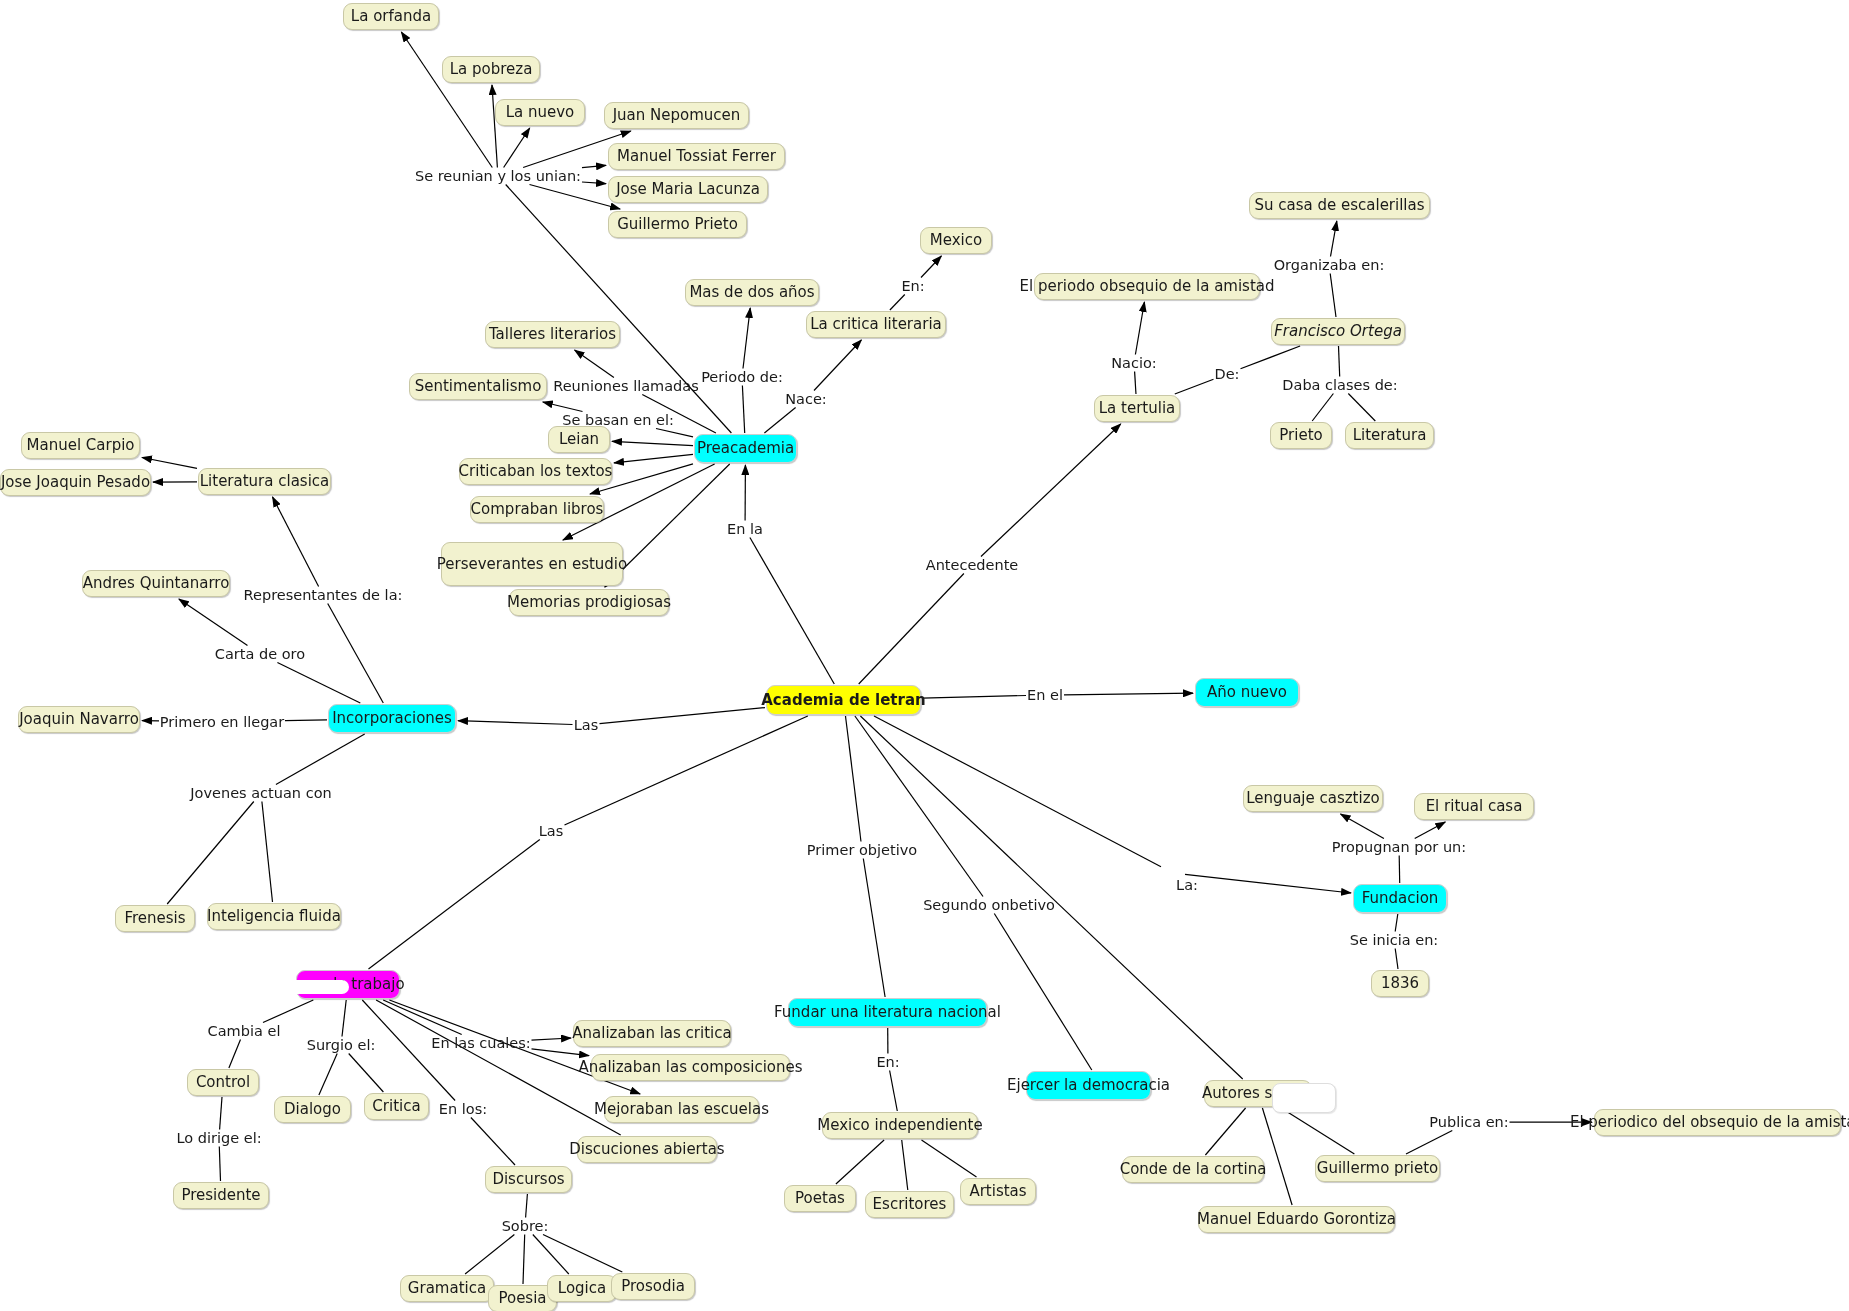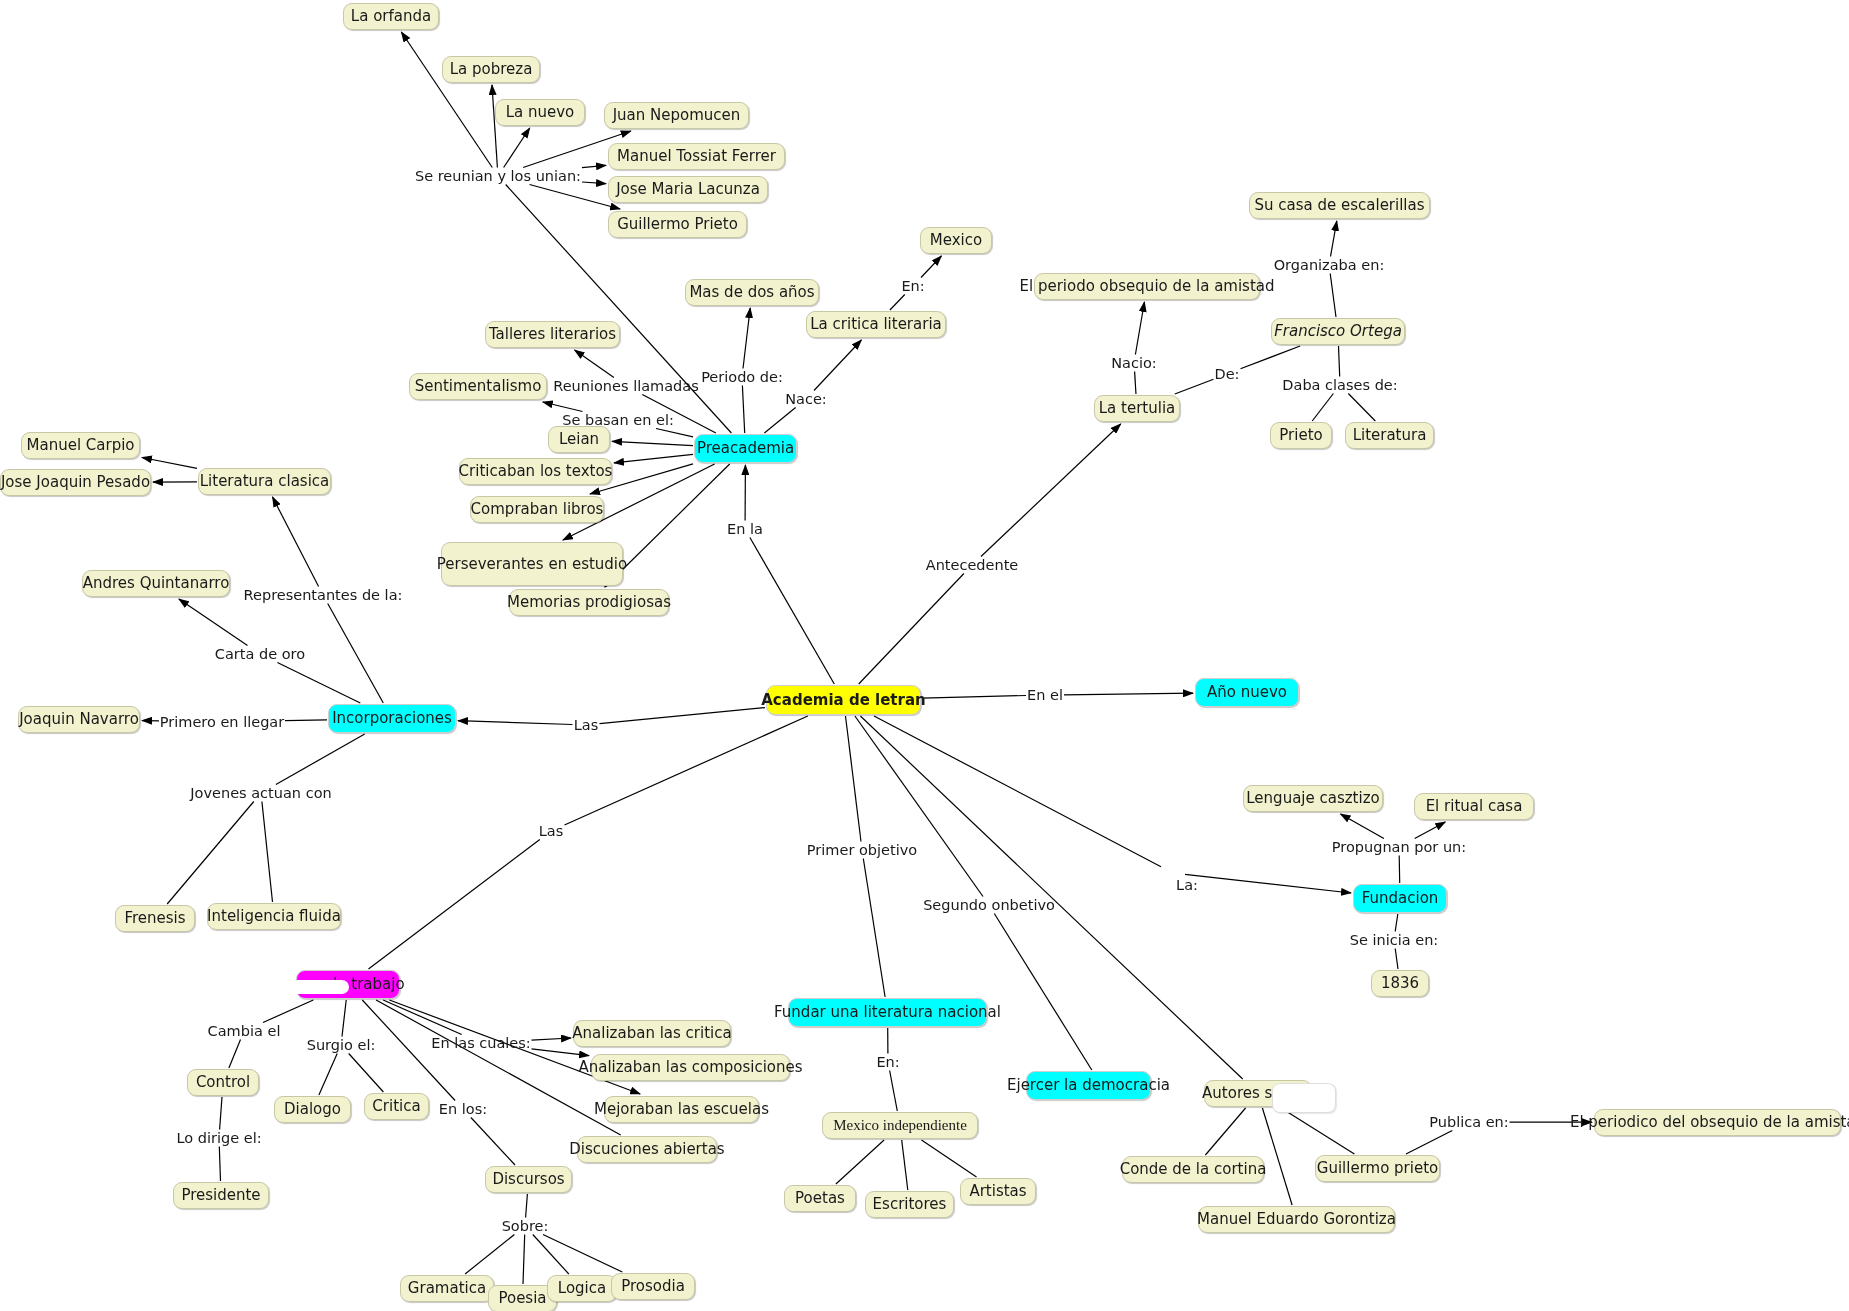--- a/index.html
+++ b/index.html
@@ -196,21 +196,21 @@
       <div class="node" style="left: 485px; top: 1166px; width: 87px; height: 27px;">Discursos</div>
       <div class="node" style="left: 400px; top: 1275px; width: 94px; height: 27px;">Gramatica</div>
       <div class="node" style="left: 488px; top: 1285px; width: 69px; height: 27px;">Poesia</div>
       <div class="node" style="left: 547px; top: 1275px; width: 70px; height: 27px;">Logica</div>
       <div class="node" style="left: 611px; top: 1273px; width: 84px; height: 27px;">Prosodia</div>
       <div class="node" style="left: 573px; top: 1020px; width: 158px; height: 27px;">Analizaban las critica</div>
       <div class="node" style="left: 591px; top: 1054px; width: 199px; height: 27px;">Analizaban las composiciones</div>
       <div class="node" style="left: 604px; top: 1096px; width: 155px; height: 27px;">Mejoraban las escuelas</div>
       <div class="node" style="left: 577px; top: 1136px; width: 140px; height: 27px;">Discuciones abiertas</div>
       <div class="node cyan" style="left: 788px; top: 998px; width: 199px; height: 29px;">Fundar una literatura nacional</div>
-      <div class="node" style="left: 822px; top: 1112px; width: 156px; height: 27px; font-family: Liberation Serif, serif;">Mexico independiente</div>
+      <div class="node" style="left: 822px; top: 1112px; width: 156px; height: 27px;">Mexico independiente</div>
       <div class="node" style="left: 784px; top: 1185px; width: 72px; height: 27px;">Poetas</div>
       <div class="node" style="left: 865px; top: 1191px; width: 89px; height: 27px;">Escritores</div>
       <div class="node" style="left: 960px; top: 1178px; width: 76px; height: 27px;">Artistas</div>
       <div class="node cyan" style="left: 1026px; top: 1071px; width: 125px; height: 29px;">Ejercer la democracia</div>
       <div class="node" style="left: 1204px; top: 1080px; width: 108px; height: 27px;">Autores sobres</div>
       <div class="node" style="left: 1122px; top: 1156px; width: 142px; height: 27px;">Conde de la cortina</div>
       <div class="node" style="left: 1315px; top: 1155px; width: 125px; height: 27px;">Guillermo prieto</div>
       <div class="node" style="left: 1198px; top: 1206px; width: 197px; height: 27px;">Manuel Eduardo Gorontiza</div>
       <div class="node" style="left: 1594px; top: 1109px; width: 247px; height: 27px;">El periodico del obsequio de la amistad</div>
     </div>

